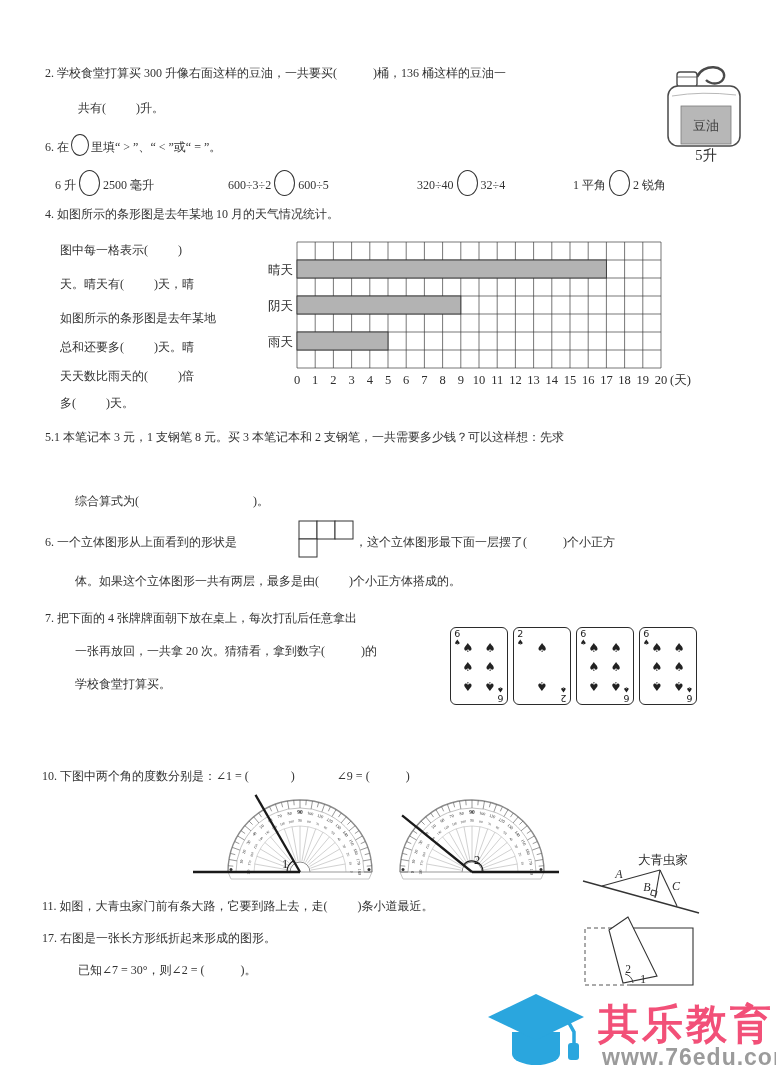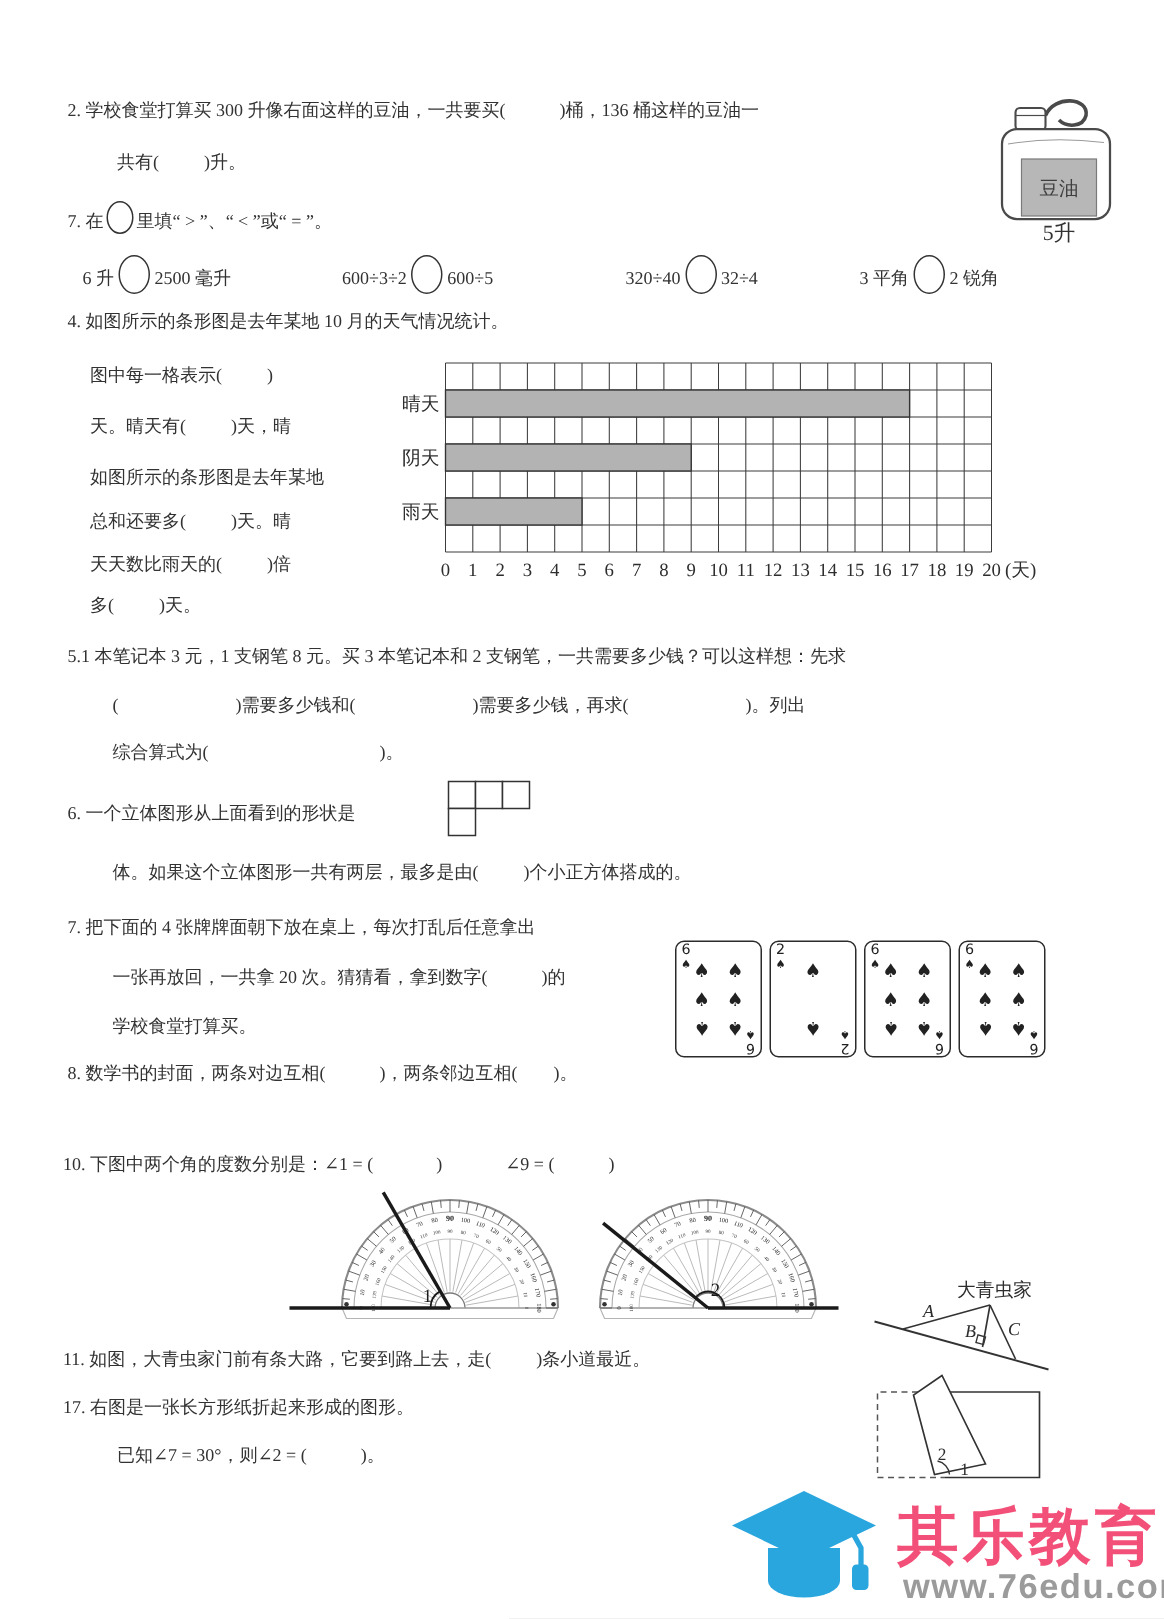--- a/index.html
+++ b/index.html
@@ -36,25 +36,25 @@
     <path d="M47,17 C53,3 76,5 74,17 C72,25 61,25 56,20" fill="none" stroke="#4a4a4a" stroke-width="2.4"></path>
     <rect x="27" y="12" width="20" height="15" rx="3" fill="#fff" stroke="#4a4a4a" stroke-width="1.4"></rect>
     <line x1="27" y1="17" x2="47" y2="17" stroke="#4a4a4a" stroke-width="0.8"></line>
     <rect x="18" y="26" width="72" height="60" rx="10" fill="#fff" stroke="#4a4a4a" stroke-width="1.5"></rect>
     <path d="M22,36 Q52,31 86,35" fill="none" stroke="#9a9a9a" stroke-width="0.7"></path>
     <rect x="31" y="46" width="50" height="38" fill="#b7b7b7" stroke="#7a7a7a" stroke-width="0.8"></rect>
     <text x="56" y="70" text-anchor="middle" font-size="13" fill="#3f3f3f">豆油</text>
   </svg>
   <div class="capacity">5升</div>
 
-  <div class="line" style="left:45px;top:134px"><span>7. 在</span><span class="cmp small"></span><span>里填“ &gt; ”、“ &lt; ”或“ = ”。</span></div>
+  <div class="line" style="left:45px;top:134px"><span>6. 在</span><span class="cmp small"></span><span>里填“ &gt; ”、“ &lt; ”或“ = ”。</span></div>
   <div class="line" style="left:55px;top:170px"><span>6 升</span><span class="cmp"></span><span>2500 毫升</span></div>
   <div class="line" style="left:228px;top:170px"><span>600÷3÷2</span><span class="cmp"></span><span>600÷5</span></div>
   <div class="line" style="left:417px;top:170px"><span>320÷40</span><span class="cmp"></span><span>32÷4</span></div>
-  <div class="line" style="left:573px;top:170px"><span>3 平角</span><span class="cmp"></span><span>2 锐角</span></div>
+  <div class="line" style="left:573px;top:170px"><span>1 平角</span><span class="cmp"></span><span>2 锐角</span></div>
 
   <div class="line" style="left:45px;top:205px">4. 如图所示的条形图是去年某地 10 月的天气情况统计。</div>
   <div class="line" style="left:60px;top:241px">图中每一格表示(          )</div>
   <div class="line" style="left:60px;top:275px">天。晴天有(          )天，晴</div>
   <div class="line" style="left:60px;top:309px">如图所示的条形图是去年某地</div>
   <div class="line" style="left:60px;top:338px">总和还要多(          )天。晴</div>
   <div class="line" style="left:60px;top:367px">天天数比雨天的(          )倍</div>
   <div class="line" style="left:60px;top:394px">多(          )天。</div>
 
   <svg id="chart" style="left:250px;top:232px" width="480" height="160" viewBox="0 0 480 160">
@@ -111,30 +111,30 @@
       <text x="320" y="152" text-anchor="middle" font-size="12.5" fill="#2d2d2d">15</text>
       <text x="338.2" y="152" text-anchor="middle" font-size="12.5" fill="#2d2d2d">16</text>
       <text x="356.4" y="152" text-anchor="middle" font-size="12.5" fill="#2d2d2d">17</text>
       <text x="374.59999999999997" y="152" text-anchor="middle" font-size="12.5" fill="#2d2d2d">18</text>
       <text x="392.8" y="152" text-anchor="middle" font-size="12.5" fill="#2d2d2d">19</text>
       <text x="411" y="152" text-anchor="middle" font-size="12.5" fill="#2d2d2d">20</text>
       <text x="420" y="152" font-size="12.5" fill="#2d2d2d">(天)</text>
     </svg>
 
   <div class="line" style="left:45px;top:428px">5.1 本笔记本 3 元，1 支钢笔 8 元。买 3 本笔记本和 2 支钢笔，一共需要多少钱？可以这样想：先求</div>
-  <div class="line" style="left:75px;top:461px">(                          )需要多少钱和(                          )需要多少钱，再求(                          )。列出</div>
   <div class="line" style="left:75px;top:492px">综合算式为(                                      )。</div>
 
   <div class="line" style="left:45px;top:533px">6. 一个立体图形从上面看到的形状是</div>
   <svg id="topview" style="left:298px;top:520px" width="58" height="40" viewBox="0 0 58 40">
       <rect x="1" y="1" width="18" height="18" fill="#fff" stroke="#333" stroke-width="1"></rect>
       <rect x="19" y="1" width="18" height="18" fill="#fff" stroke="#333" stroke-width="1"></rect>
       <rect x="37" y="1" width="18" height="18" fill="#fff" stroke="#333" stroke-width="1"></rect>
       <rect x="1" y="19" width="18" height="18" fill="#fff" stroke="#333" stroke-width="1"></rect>
     </svg>
+  <div class="line" style="left:355px;top:533px">，这个立体图形最下面一层摆了(            )个小正方</div>
   <div class="line" style="left:75px;top:572px">体。如果这个立体图形一共有两层，最多是由(          )个小正方体搭成的。</div>
 
   <div class="line" style="left:45px;top:609px">7. 把下面的 4 张牌牌面朝下放在桌上，每次打乱后任意拿出</div>
   <div class="line" style="left:75px;top:642px">一张再放回，一共拿 20 次。猜猜看，拿到数字(            )的</div>
   <div class="line" style="left:75px;top:675px">学校食堂打算买。</div>
   <div class="cards" id="cards">
       <div class="card" style="left: 0px;">
         <div class="corner tl"><span>6</span><span class="suit">♠</span></div>
         <div class="corner br"><span>6</span><span class="suit">♠</span></div>
         <div class="pip" style="left: 30%; top: 25%;">♠</div>
@@ -165,21 +165,20 @@
         <div class="corner br"><span>6</span><span class="suit">♠</span></div>
         <div class="pip" style="left: 30%; top: 25%;">♠</div>
         <div class="pip" style="left: 70%; top: 25%;">♠</div>
         <div class="pip" style="left: 30%; top: 50%;">♠</div>
         <div class="pip" style="left: 70%; top: 50%;">♠</div>
         <div class="pip flip" style="left: 30%; top: 76%;">♠</div>
         <div class="pip flip" style="left: 70%; top: 76%;">♠</div>
       </div>
     </div>
 
-  <div class="line" style="left:45px;top:706px">8. 数学书的封面，两条对边互相(            )，两条邻边互相(        )。</div>
   <div class="line" style="left:42px;top:767px">10. 下图中两个角的度数分别是：∠1 = (              )              ∠9 = (            )</div>
 
   <svg id="prots" style="left:175px;top:790px" width="420" height="108" viewBox="0 0 420 108">
       <g>
         <path d="M197.00 82.00 A72 72 0 0 0 53.00 82.00" fill="none" stroke="#8a8a8a" stroke-width="1.4"></path>
         <path d="M189.00 82.00 A64 64 0 0 0 61.00 82.00" fill="none" stroke="#a8a8a8" stroke-width="0.7"></path>
         <path d="M171.00 82.00 A46 46 0 0 0 79.00 82.00" fill="none" stroke="#c4c4c4" stroke-width="0.7"></path>
         <path d="M135.00 82.00 A10 10 0 0 0 115.00 82.00" fill="none" stroke="#7a7a7a" stroke-width="0.9"></path>
         <line x1="53" y1="82" x2="197" y2="82" stroke="#999" stroke-width="1"></line>
         <path d="M53,82 L56,89 L194,89 L197,82" fill="none" stroke="#b5b5b5" stroke-width="0.8"></path>

